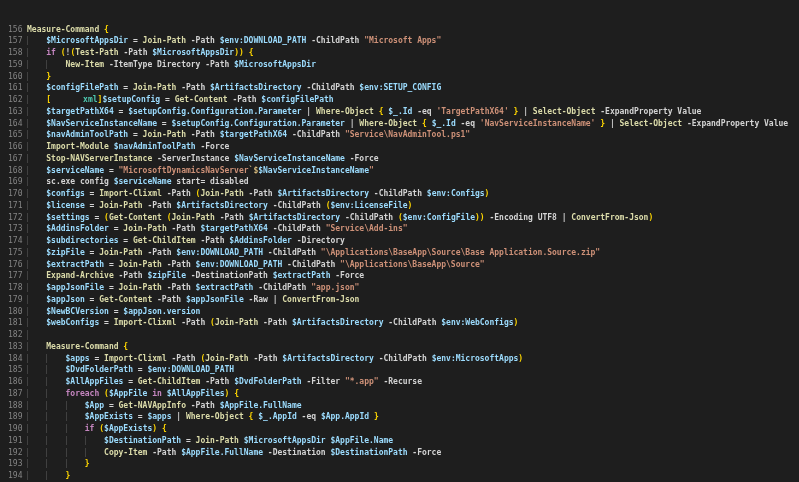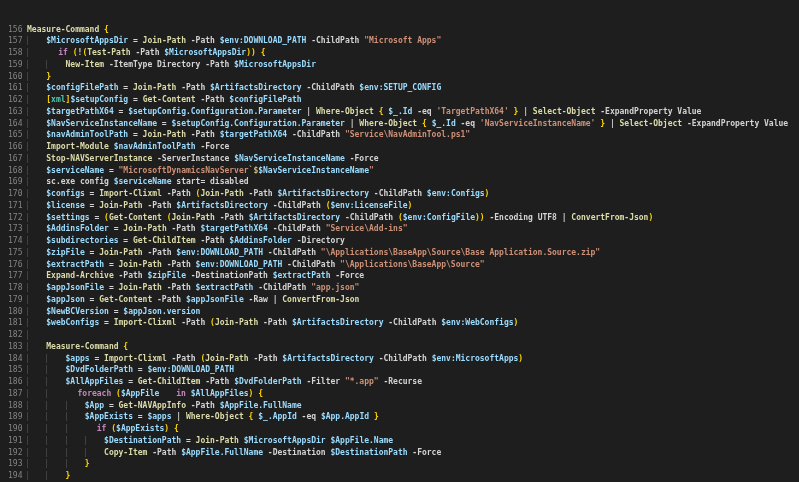--- a/index.html
+++ b/index.html
@@ -18,22 +18,22 @@
   .line{height:11.75px;display:flex;align-items:stretch;}
   .ln{
     flex:none;width:13px;text-align:right;
     color:#858585;font-weight:400;user-select:none;
   }
   .code{padding-left:6px;}
   .t-op{color:#d4d4d4;}
   .t-fn{color:#dcdcaa;text-align:center;}
   .t-var{color:#9cdcfe;}
   .t-str{color:#ce9178;}
-  .t-kw{color:#c586c0;margin-left:12px;}
-  .t-type{color:#4ec9b0;}
+  .t-kw{color:#c586c0;}
+  .t-type{color:#4ec9b0;margin-left:32px;}
   .t-esc{color:#d7ba7d;}
   .t-br{color:#ffd700;}
   .t-g{box-shadow:inset 1px 0 0 #404040;}
   .t-g:empty{display:inline-block;width:1px;height:10px;background:#404040;box-shadow:none;vertical-align:middle;}
 </style>
 </head>
 <body>
 
 <div class="editor">
   <div id="code-area"><div class="line"><span class="ln">156</span><span class="code"><span class="t-fn">Measure-Command</span><span class="t-op"> </span><span class="t-br">{</span></span></div><div class="line"><span class="ln">157</span><span class="code"><span class="t-g">    </span><span class="t-var">$MicrosoftAppsDir</span><span class="t-op"> = </span><span class="t-fn">Join-Path</span><span class="t-op"> -Path </span><span class="t-var">$env:DOWNLOAD_PATH</span><span class="t-op"> -ChildPath </span><span class="t-str">"Microsoft Apps"</span></span></div><div class="line"><span class="ln">158</span><span class="code"><span class="t-g">    </span><span class="t-kw">if</span><span class="t-op"> </span><span class="t-br">(</span><span class="t-op">!</span><span class="t-br">(</span><span class="t-fn">Test-Path</span><span class="t-op"> -Path </span><span class="t-var">$MicrosoftAppsDir</span><span class="t-br">))</span><span class="t-op"> </span><span class="t-br">{</span></span></div><div class="line"><span class="ln">159</span><span class="code"><span class="t-g">    </span><span class="t-g">    </span><span class="t-fn">New-Item</span><span class="t-op"> -ItemType Directory -Path </span><span class="t-var">$MicrosoftAppsDir</span></span></div><div class="line"><span class="ln">160</span><span class="code"><span class="t-g">    </span><span class="t-br">}</span></span></div><div class="line"><span class="ln">161</span><span class="code"><span class="t-g">    </span><span class="t-var">$configFilePath</span><span class="t-op"> = </span><span class="t-fn">Join-Path</span><span class="t-op"> -Path </span><span class="t-var">$ArtifactsDirectory</span><span class="t-op"> -ChildPath </span><span class="t-var">$env:SETUP_CONFIG</span></span></div><div class="line"><span class="ln">162</span><span class="code"><span class="t-g">    </span><span class="t-br">[</span><span class="t-type">xml</span><span class="t-br">]</span><span class="t-var">$setupConfig</span><span class="t-op"> = </span><span class="t-fn">Get-Content</span><span class="t-op"> -Path </span><span class="t-var">$configFilePath</span></span></div><div class="line"><span class="ln">163</span><span class="code"><span class="t-g">    </span><span class="t-var">$targetPathX64</span><span class="t-op"> = </span><span class="t-var">$setupConfig.Configuration.Parameter</span><span class="t-op"> | </span><span class="t-fn">Where-Object</span><span class="t-op"> </span><span class="t-br">{</span><span class="t-op"> </span><span class="t-var">$_.Id</span><span class="t-op"> -eq </span><span class="t-str">'TargetPathX64'</span><span class="t-op"> </span><span class="t-br">}</span><span class="t-op"> | </span><span class="t-fn">Select-Object</span><span class="t-op"> -ExpandProperty Value</span></span></div><div class="line"><span class="ln">164</span><span class="code"><span class="t-g">    </span><span class="t-var">$NavServiceInstanceName</span><span class="t-op"> = </span><span class="t-var">$setupConfig.Configuration.Parameter</span><span class="t-op"> | </span><span class="t-fn">Where-Object</span><span class="t-op"> </span><span class="t-br">{</span><span class="t-op"> </span><span class="t-var">$_.Id</span><span class="t-op"> -eq </span><span class="t-str">'NavServiceInstanceName'</span><span class="t-op"> </span><span class="t-br">}</span><span class="t-op"> | </span><span class="t-fn">Select-Object</span><span class="t-op"> -ExpandProperty Value</span></span></div><div class="line"><span class="ln">165</span><span class="code"><span class="t-g">    </span><span class="t-var">$navAdminToolPath</span><span class="t-op"> = </span><span class="t-fn">Join-Path</span><span class="t-op"> -Path </span><span class="t-var">$targetPathX64</span><span class="t-op"> -ChildPath </span><span class="t-str">"Service\NavAdminTool.ps1"</span></span></div><div class="line"><span class="ln">166</span><span class="code"><span class="t-g">    </span><span class="t-fn">Import-Module</span><span class="t-op"> </span><span class="t-var">$navAdminToolPath</span><span class="t-op"> -Force</span></span></div><div class="line"><span class="ln">167</span><span class="code"><span class="t-g">    </span><span class="t-fn">Stop-NAVServerInstance</span><span class="t-op"> -ServerInstance </span><span class="t-var">$NavServiceInstanceName</span><span class="t-op"> -Force</span></span></div><div class="line"><span class="ln">168</span><span class="code"><span class="t-g">    </span><span class="t-var">$serviceName</span><span class="t-op"> = </span><span class="t-str">"MicrosoftDynamicsNavServer</span><span class="t-esc">`$</span><span class="t-var">$NavServiceInstanceName</span><span class="t-str">"</span></span></div><div class="line"><span class="ln">169</span><span class="code"><span class="t-g">    </span><span class="t-op">sc.exe config </span><span class="t-var">$serviceName</span><span class="t-op"> start= disabled</span></span></div><div class="line"><span class="ln">170</span><span class="code"><span class="t-g">    </span><span class="t-var">$configs</span><span class="t-op"> = </span><span class="t-fn">Import-Clixml</span><span class="t-op"> -Path </span><span class="t-br">(</span><span class="t-fn">Join-Path</span><span class="t-op"> -Path </span><span class="t-var">$ArtifactsDirectory</span><span class="t-op"> -ChildPath </span><span class="t-var">$env:Configs</span><span class="t-br">)</span></span></div><div class="line"><span class="ln">171</span><span class="code"><span class="t-g">    </span><span class="t-var">$license</span><span class="t-op"> = </span><span class="t-fn">Join-Path</span><span class="t-op"> -Path </span><span class="t-var">$ArtifactsDirectory</span><span class="t-op"> -ChildPath </span><span class="t-br">(</span><span class="t-var">$env:LicenseFile</span><span class="t-br">)</span></span></div><div class="line"><span class="ln">172</span><span class="code"><span class="t-g">    </span><span class="t-var">$settings</span><span class="t-op"> = </span><span class="t-br">(</span><span class="t-fn">Get-Content</span><span class="t-op"> </span><span class="t-br">(</span><span class="t-fn">Join-Path</span><span class="t-op"> -Path </span><span class="t-var">$ArtifactsDirectory</span><span class="t-op"> -ChildPath </span><span class="t-br">(</span><span class="t-var">$env:ConfigFile</span><span class="t-br">))</span><span class="t-op"> -Encoding UTF8 | </span><span class="t-fn">ConvertFrom-Json</span><span class="t-br">)</span></span></div><div class="line"><span class="ln">173</span><span class="code"><span class="t-g">    </span><span class="t-var">$AddinsFolder</span><span class="t-op"> = </span><span class="t-fn">Join-Path</span><span class="t-op"> -Path </span><span class="t-var">$targetPathX64</span><span class="t-op"> -ChildPath </span><span class="t-str">"Service\Add-ins"</span></span></div><div class="line"><span class="ln">174</span><span class="code"><span class="t-g">    </span><span class="t-var">$subdirectories</span><span class="t-op"> = </span><span class="t-fn">Get-ChildItem</span><span class="t-op"> -Path </span><span class="t-var">$AddinsFolder</span><span class="t-op"> -Directory</span></span></div><div class="line"><span class="ln">175</span><span class="code"><span class="t-g">    </span><span class="t-var">$zipFile</span><span class="t-op"> = </span><span class="t-fn">Join-Path</span><span class="t-op"> -Path </span><span class="t-var">$env:DOWNLOAD_PATH</span><span class="t-op"> -ChildPath </span><span class="t-str">"\Applications\BaseApp\Source\Base Application.Source.zip"</span></span></div><div class="line"><span class="ln">176</span><span class="code"><span class="t-g">    </span><span class="t-var">$extractPath</span><span class="t-op"> = </span><span class="t-fn">Join-Path</span><span class="t-op"> -Path </span><span class="t-var">$env:DOWNLOAD_PATH</span><span class="t-op"> -ChildPath </span><span class="t-str">"\Applications\BaseApp\Source"</span></span></div><div class="line"><span class="ln">177</span><span class="code"><span class="t-g">    </span><span class="t-fn">Expand-Archive</span><span class="t-op"> -Path </span><span class="t-var">$zipFile</span><span class="t-op"> -DestinationPath </span><span class="t-var">$extractPath</span><span class="t-op"> -Force</span></span></div><div class="line"><span class="ln">178</span><span class="code"><span class="t-g">    </span><span class="t-var">$appJsonFile</span><span class="t-op"> = </span><span class="t-fn">Join-Path</span><span class="t-op"> -Path </span><span class="t-var">$extractPath</span><span class="t-op"> -ChildPath </span><span class="t-str">"app.json"</span></span></div><div class="line"><span class="ln">179</span><span class="code"><span class="t-g">    </span><span class="t-var">$appJson</span><span class="t-op"> = </span><span class="t-fn">Get-Content</span><span class="t-op"> -Path </span><span class="t-var">$appJsonFile</span><span class="t-op"> -Raw | </span><span class="t-fn">ConvertFrom-Json</span></span></div><div class="line"><span class="ln">180</span><span class="code"><span class="t-g">    </span><span class="t-var">$NewBCVersion</span><span class="t-op"> = </span><span class="t-var">$appJson.version</span></span></div><div class="line"><span class="ln">181</span><span class="code"><span class="t-g">    </span><span class="t-var">$webConfigs</span><span class="t-op"> = </span><span class="t-fn">Import-Clixml</span><span class="t-op"> -Path </span><span class="t-br">(</span><span class="t-fn">Join-Path</span><span class="t-op"> -Path </span><span class="t-var">$ArtifactsDirectory</span><span class="t-op"> -ChildPath </span><span class="t-var">$env:WebConfigs</span><span class="t-br">)</span></span></div><div class="line"><span class="ln">182</span><span class="code"><span class="t-g"></span></span></div><div class="line"><span class="ln">183</span><span class="code"><span class="t-g">    </span><span class="t-fn">Measure-Command</span><span class="t-op"> </span><span class="t-br">{</span></span></div><div class="line"><span class="ln">184</span><span class="code"><span class="t-g">    </span><span class="t-g">    </span><span class="t-var">$apps</span><span class="t-op"> = </span><span class="t-fn">Import-Clixml</span><span class="t-op"> -Path </span><span class="t-br">(</span><span class="t-fn">Join-Path</span><span class="t-op"> -Path </span><span class="t-var">$ArtifactsDirectory</span><span class="t-op"> -ChildPath </span><span class="t-var">$env:MicrosoftApps</span><span class="t-br">)</span></span></div><div class="line"><span class="ln">185</span><span class="code"><span class="t-g">    </span><span class="t-g">    </span><span class="t-var">$DvdFolderPath</span><span class="t-op"> = </span><span class="t-var">$env:DOWNLOAD_PATH</span></span></div><div class="line"><span class="ln">186</span><span class="code"><span class="t-g">    </span><span class="t-g">    </span><span class="t-var">$AllAppFiles</span><span class="t-op"> = </span><span class="t-fn">Get-ChildItem</span><span class="t-op"> -Path </span><span class="t-var">$DvdFolderPath</span><span class="t-op"> -Filter </span><span class="t-str">"*.app"</span><span class="t-op"> -Recurse</span></span></div><div class="line"><span class="ln">187</span><span class="code"><span class="t-g">    </span><span class="t-g">    </span><span class="t-kw">foreach</span><span class="t-op"> </span><span class="t-br">(</span><span class="t-var">$AppFile</span><span class="t-op"> </span><span class="t-kw">in</span><span class="t-op"> </span><span class="t-var">$AllAppFiles</span><span class="t-br">)</span><span class="t-op"> </span><span class="t-br">{</span></span></div><div class="line"><span class="ln">188</span><span class="code"><span class="t-g">    </span><span class="t-g">    </span><span class="t-g">    </span><span class="t-var">$App</span><span class="t-op"> = </span><span class="t-fn">Get-NAVAppInfo</span><span class="t-op"> -Path </span><span class="t-var">$AppFile.FullName</span></span></div><div class="line"><span class="ln">189</span><span class="code"><span class="t-g">    </span><span class="t-g">    </span><span class="t-g">    </span><span class="t-var">$AppExists</span><span class="t-op"> = </span><span class="t-var">$apps</span><span class="t-op"> | </span><span class="t-fn">Where-Object</span><span class="t-op"> </span><span class="t-br">{</span><span class="t-op"> </span><span class="t-var">$_.AppId</span><span class="t-op"> -eq </span><span class="t-var">$App.AppId</span><span class="t-op"> </span><span class="t-br">}</span></span></div><div class="line"><span class="ln">190</span><span class="code"><span class="t-g">    </span><span class="t-g">    </span><span class="t-g">    </span><span class="t-kw">if</span><span class="t-op"> </span><span class="t-br">(</span><span class="t-var">$AppExists</span><span class="t-br">)</span><span class="t-op"> </span><span class="t-br">{</span></span></div><div class="line"><span class="ln">191</span><span class="code"><span class="t-g">    </span><span class="t-g">    </span><span class="t-g">    </span><span class="t-g">    </span><span class="t-var">$DestinationPath</span><span class="t-op"> = </span><span class="t-fn">Join-Path</span><span class="t-op"> </span><span class="t-var">$MicrosoftAppsDir</span><span class="t-op"> </span><span class="t-var">$AppFile.Name</span></span></div><div class="line"><span class="ln">192</span><span class="code"><span class="t-g">    </span><span class="t-g">    </span><span class="t-g">    </span><span class="t-g">    </span><span class="t-fn">Copy-Item</span><span class="t-op"> -Path </span><span class="t-var">$AppFile.FullName</span><span class="t-op"> -Destination </span><span class="t-var">$DestinationPath</span><span class="t-op"> -Force</span></span></div><div class="line"><span class="ln">193</span><span class="code"><span class="t-g">    </span><span class="t-g">    </span><span class="t-g">    </span><span class="t-br">}</span></span></div><div class="line"><span class="ln">194</span><span class="code"><span class="t-g">    </span><span class="t-g">    </span><span class="t-br">}</span></span></div><div class="line"><span class="ln">195</span><span class="code"></span></div></div>

